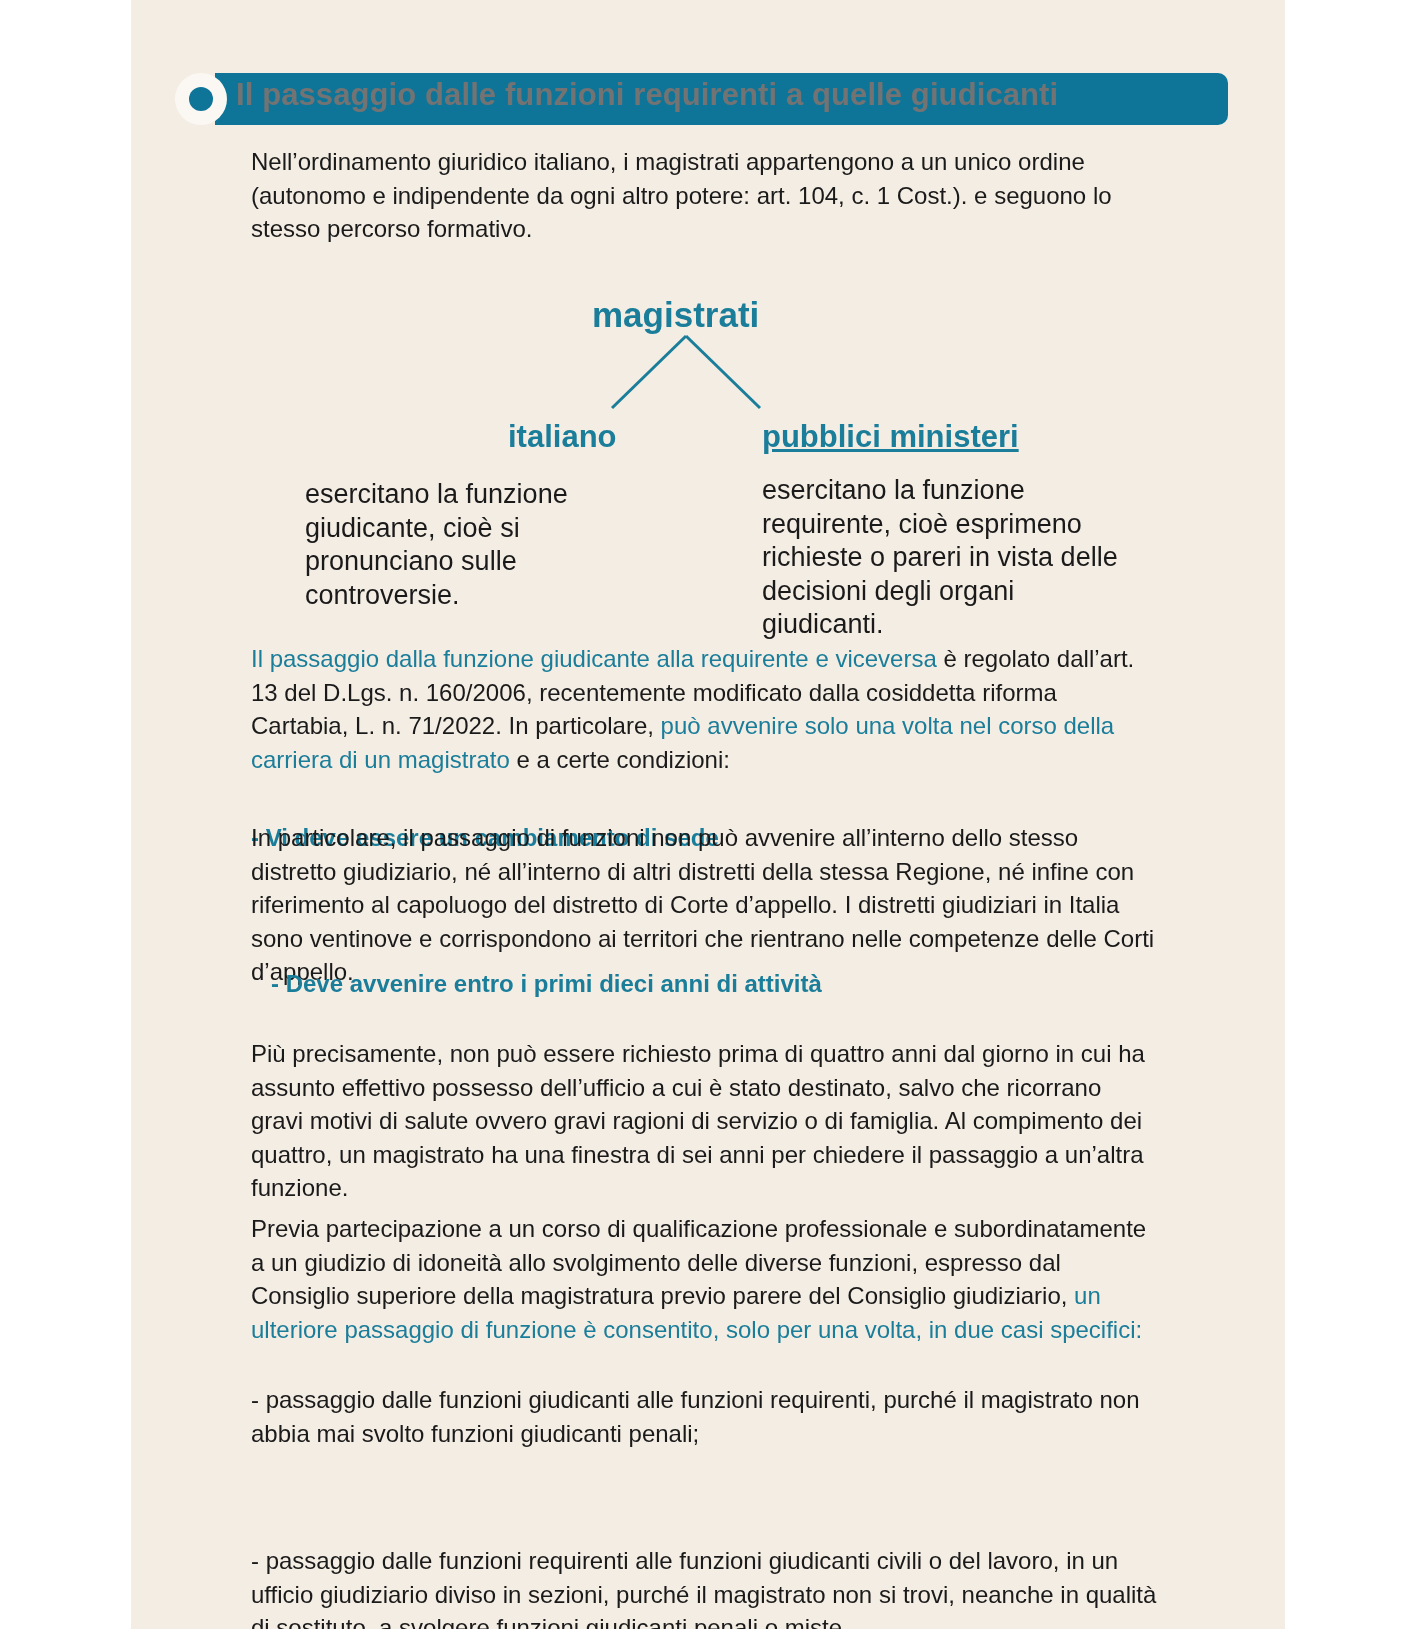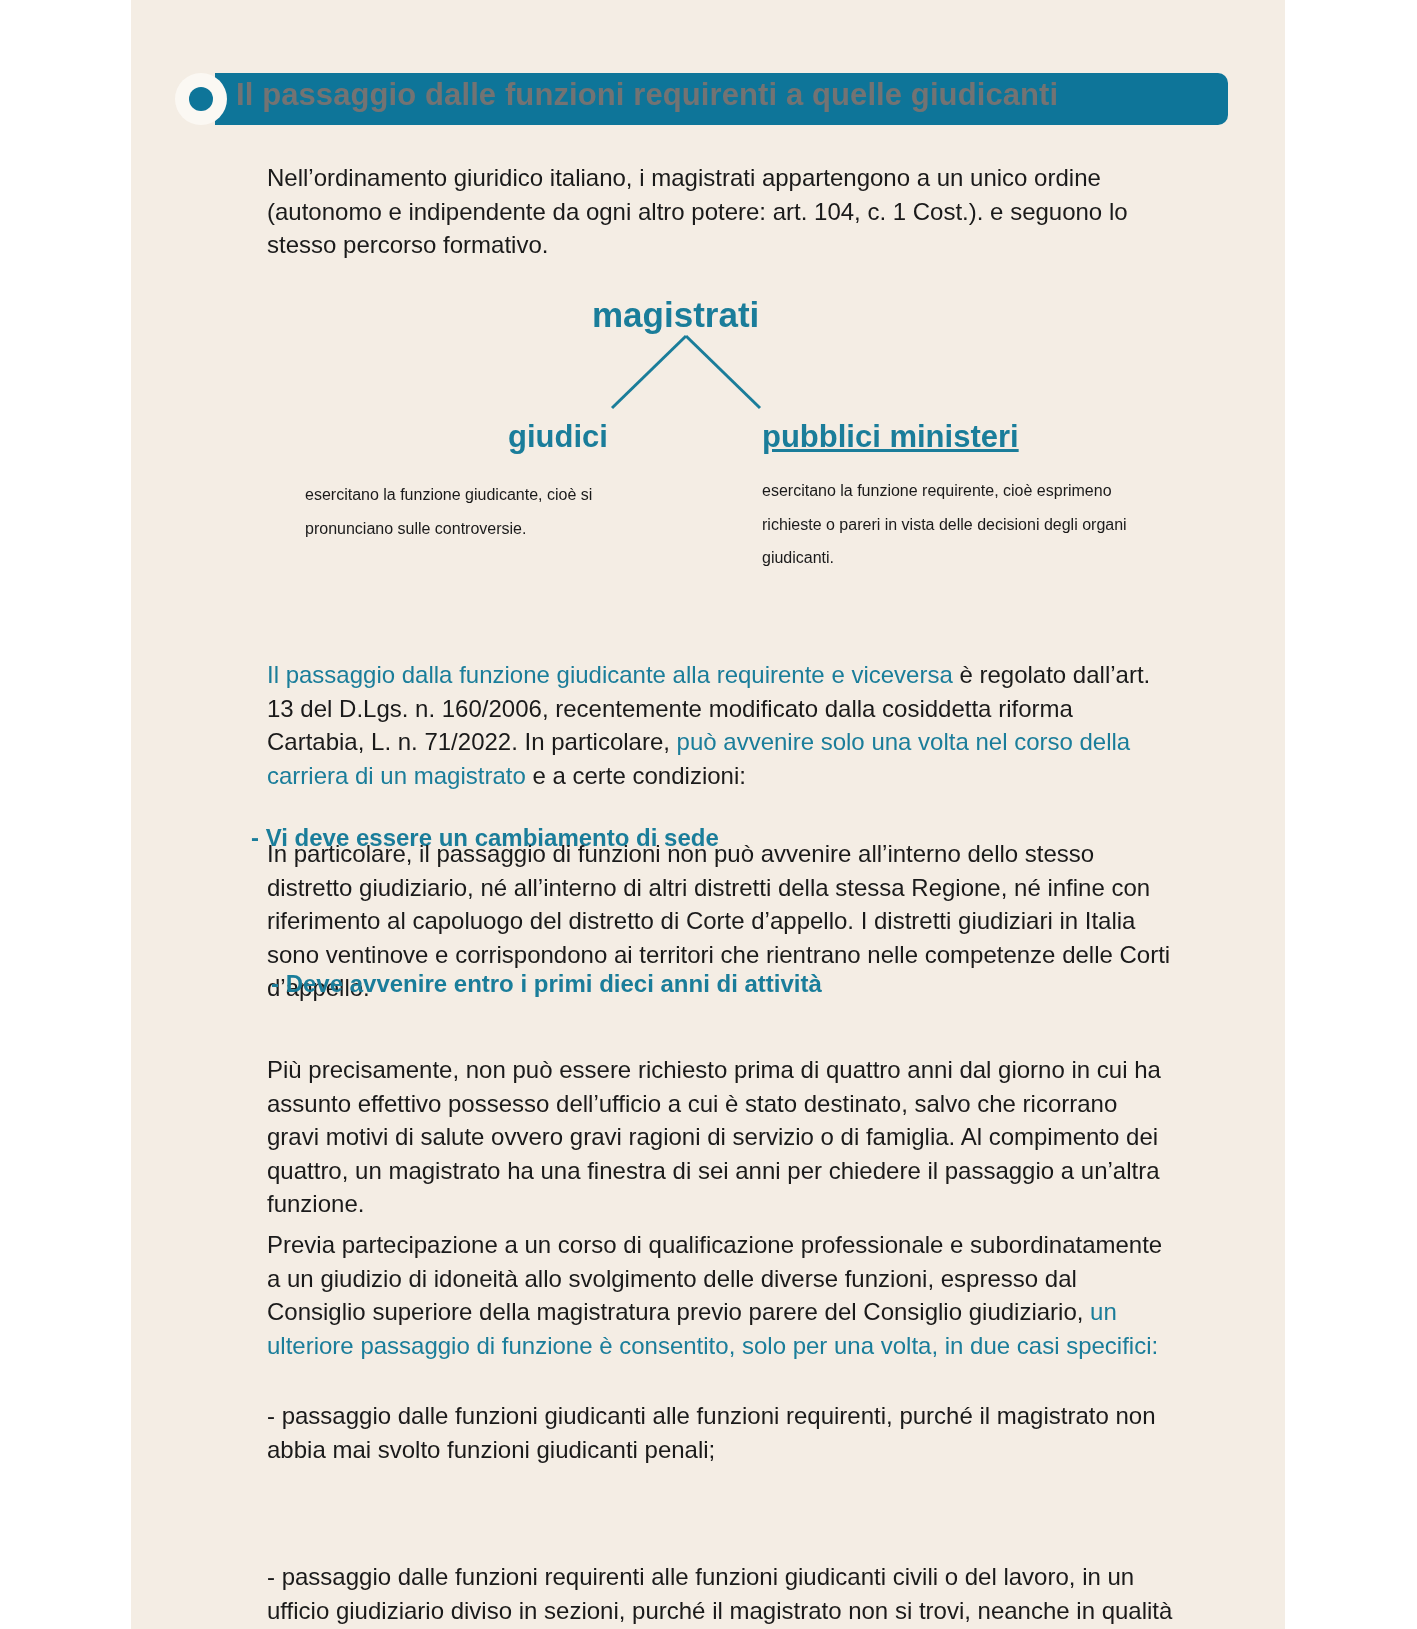--- a/index.html
+++ b/index.html
@@ -7,47 +7,47 @@
          font-family:"Liberation Sans", sans-serif; color:#1a1a1a; }
   .page { position:absolute; left:131px; top:0; width:1154px; height:1629px; background:#f4ede4; }
   .title-bar { position:absolute; left:215px; top:73px; width:1013px; height:52px; background:#0e7599;
                border-radius:0 10px 10px 0; }
   .title-dot-ring { position:absolute; left:175px; top:73px; width:52px; height:52px; border-radius:50%;
                     background:#fbf8f3; }
   .title-dot { position:absolute; left:189px; top:87px; width:24px; height:24px; border-radius:50%; background:#0e7599; }
   .title-text { position:absolute; left:236px; top:77px; font-size:31px; font-weight:bold; color:#737373;
                 white-space:nowrap; letter-spacing:0.1px; }
   .body-text { font-size:24px; line-height:33.5px; }
-  .para { position:absolute; left:251px; width:908px; margin:16px; }
+  .para { position:absolute; left:251px; width:908px; margin:0; }
   .hl { color:#1a7d9a; }
   .diag-label { position:absolute; font-weight:bold; color:#1a7d9a; white-space:nowrap; }
   .h-main { font-size:35px; left:592px; top:283px;margin-top:12px; }
   .h-sub { font-size:31px; top:419px; }
-  .desc { position:absolute; font-size:16px; line-height:33.5px; }
+  .desc { position:absolute; font-size:27px; line-height:33.5px; }
   .sub-head { position:absolute; left:251px; font-size:24px; color:#1a7d9a; font-weight:bold; white-space:nowrap; }
   svg.tree { position:absolute; left:0; top:0; }
 </style>
 </head>
 <body>
 
 <div class="page"></div>
 
 <div class="title-bar"></div>
 <div class="title-dot-ring"></div>
 <div class="title-dot"></div>
 <div class="title-text">Il passaggio dalle funzioni requirenti a quelle giudicanti</div>
 
 <p class="para body-text" style="top:145px;width:900px;">Nell’ordinamento giuridico italiano, i magistrati appartengono a un unico ordine (autonomo e indipendente da ogni altro potere: art. 104, c. 1 Cost.). e seguono lo stesso percorso formativo.</p>
 
 <div class="diag-label h-main">magistrati</div>
 <svg class="tree" width="1417" height="430">
   <line x1="686" y1="336" x2="612" y2="408" stroke="#1a7d9a" stroke-width="3"></line>
   <line x1="686" y1="336" x2="760" y2="408" stroke="#1a7d9a" stroke-width="3"></line>
 </svg>
-<div class="diag-label h-sub" style="left:508px;">giudici</div>
+<div class="diag-label h-sub" style="left:508px;">italiano</div>
 <div class="diag-label h-sub" style="left:762px;text-decoration:underline;">pubblici ministeri</div>
 <div class="desc" style="left:305px;top:478px;width:330px;">esercitano la funzione giudicante, cioè si pronunciano sulle controversie.</div>
 <div class="desc" style="left:762px;top:474px;width:380px;">esercitano la funzione requirente, cioè esprimeno richieste o pareri in vista delle decisioni degli organi giudicanti.</div>
 
 <p class="para body-text" style="top:642px;"><span class="hl">Il passaggio dalla funzione giudicante alla requirente e viceversa</span><span> è regolato dall’art. 13 del D.Lgs. n. 160/2006, recentemente modificato dalla cosiddetta riforma Cartabia, L. n. 71/2022. In particolare, </span><span class="hl">può avvenire solo una volta nel corso della carriera di un magistrato</span><span> e a certe condizioni:</span></p>
 
 <div class="sub-head" style="top:782px;margin-top:42px;">- Vi deve essere un cambiamento di sede</div>
 <p class="para body-text" style="top:821px;">In particolare, il passaggio di funzioni non può avvenire all’interno dello stesso distretto giudiziario, né all’interno di altri distretti della stessa Regione, né infine con riferimento al capoluogo del distretto di Corte d’appello. I distretti giudiziari in Italia sono ventinove e corrispondono ai territori che rientrano nelle competenze delle Corti d’appello.</p>
 
 <div class="sub-head" style="top:970px;margin-left:20px;">- Deve avvenire entro i primi dieci anni di attività</div>

